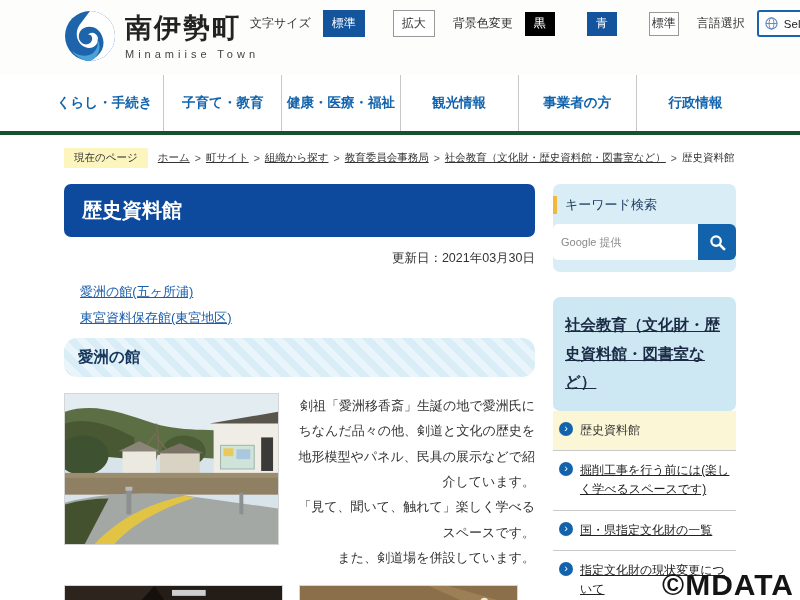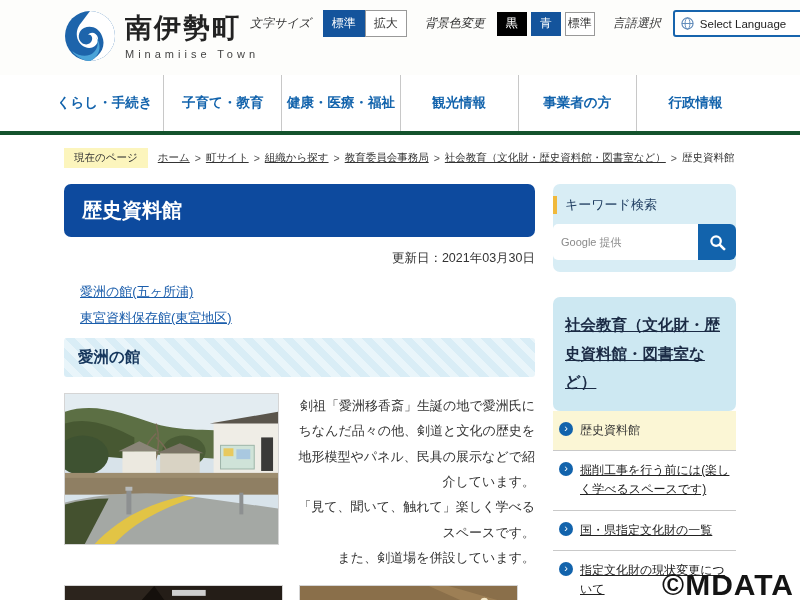--- a/index.html
+++ b/index.html
@@ -11,22 +11,22 @@
   a { cursor:pointer; }
 
   
   .header { height:75px; position:relative; background:#fdfdfb; }
   .logo { position:absolute; left:64px; top:9px; display:flex; align-items:center; gap:9px; }
   .logo-mark { width:52px; height:54px; flex:0 0 auto; }
   .logo-text .jp { font-size:27px; font-weight:bold; color:#222; letter-spacing:2px; line-height:1.25; }
   .logo-text .en { font-size:11px; color:#444; letter-spacing:4px; margin-top:2px; }
 
   .header-controls { position:absolute; left:250px; top:10px; display:flex; align-items:center; gap:10px; font-size:12px; color:#333; white-space:nowrap; }
-  .ctl-label { margin-right:2px;font-style:italic; }
-  .seg-group { display:flex; }
+  .ctl-label { margin-right:2px; }
+  .seg-group { display:flex;gap:28px; }
   .seg { border:1px solid #999; background:#fff; color:#333; font-size:12px; padding:4px 8px; cursor:pointer; font-family:inherit; }
   .seg.active { background:#14549c; color:#fff; border-color:#14549c; }
   .bg-btn { width:30px; height:24px; font-size:12px; border:1px solid #999; cursor:pointer; font-family:inherit; }
   .bg-black { background:#000; color:#fff; border-color:#000; }
   .bg-blue  { background:#14549c; color:#fff; border-color:#14549c; margin-left:4px;}
   .bg-std   { background:#fff; color:#333; margin-left:4px;}
   .lang-wrap { display:flex; align-items:stretch; }
   .lang-select { display:flex; align-items:center; gap:6px; width:150px; height:27px;
      border:2px solid #1764ad; background:#fff; border-radius:3px 0 0 3px; padding:0 6px; cursor:pointer; }
   .lang-select .sel-text { font-size:11.5px; color:#222; flex:1; }
@@ -49,21 +49,21 @@
   .main { display:flex; margin:16px 64px 0; gap:18px; }
   .content { flex:1; min-width:0; }
   .sidebar { width:183px; flex:0 0 183px; }
 
   
   .page-title { background:#0d4a9e; border-radius:7px; color:#fff; font-size:20px; font-weight:bold; padding:13px 18px; }
   .updated { text-align:right; font-size:12.5px; margin-top:13px; color:#333; }
   .quick-links { margin-top:6px; }
   .quick-links a { display:inline-block; color:#1a5dab; font-size:13px; text-decoration:underline; margin-top:12px;margin-left:16px; }
   .quick-links .ql-row { line-height:1; }
-  .section-head { margin-top:13px; padding:9px 14px; font-size:15.5px; font-weight:bold; color:#16365c; border-radius:3px;
+  .section-head { margin-top:13px; padding:9px 14px; font-size:15.5px; font-weight:bold; color:#16365c; border-radius:13px;
     background:repeating-linear-gradient(45deg,#d9edf6 0 7px,#e9f5fa 7px 14px); }
   .content-row { display:flex; gap:14px; margin-top:16px; }
   .photo-main { width:215px; height:152px; flex:0 0 215px; border:1px solid #d5d5d5; }
   .photo-main svg, .thumb svg { display:block; width:100%; height:100%; }
   .body-text { flex:1; font-size:13px; line-height:1.95; color:#333; }
   .body-text p { margin:0;text-align:right; }
   .thumb-row { display:flex; gap:16px; margin-top:15px; }
   .thumb { width:219px; height:140px; border:1px solid #d5d5d5; overflow:hidden; }
 
   

